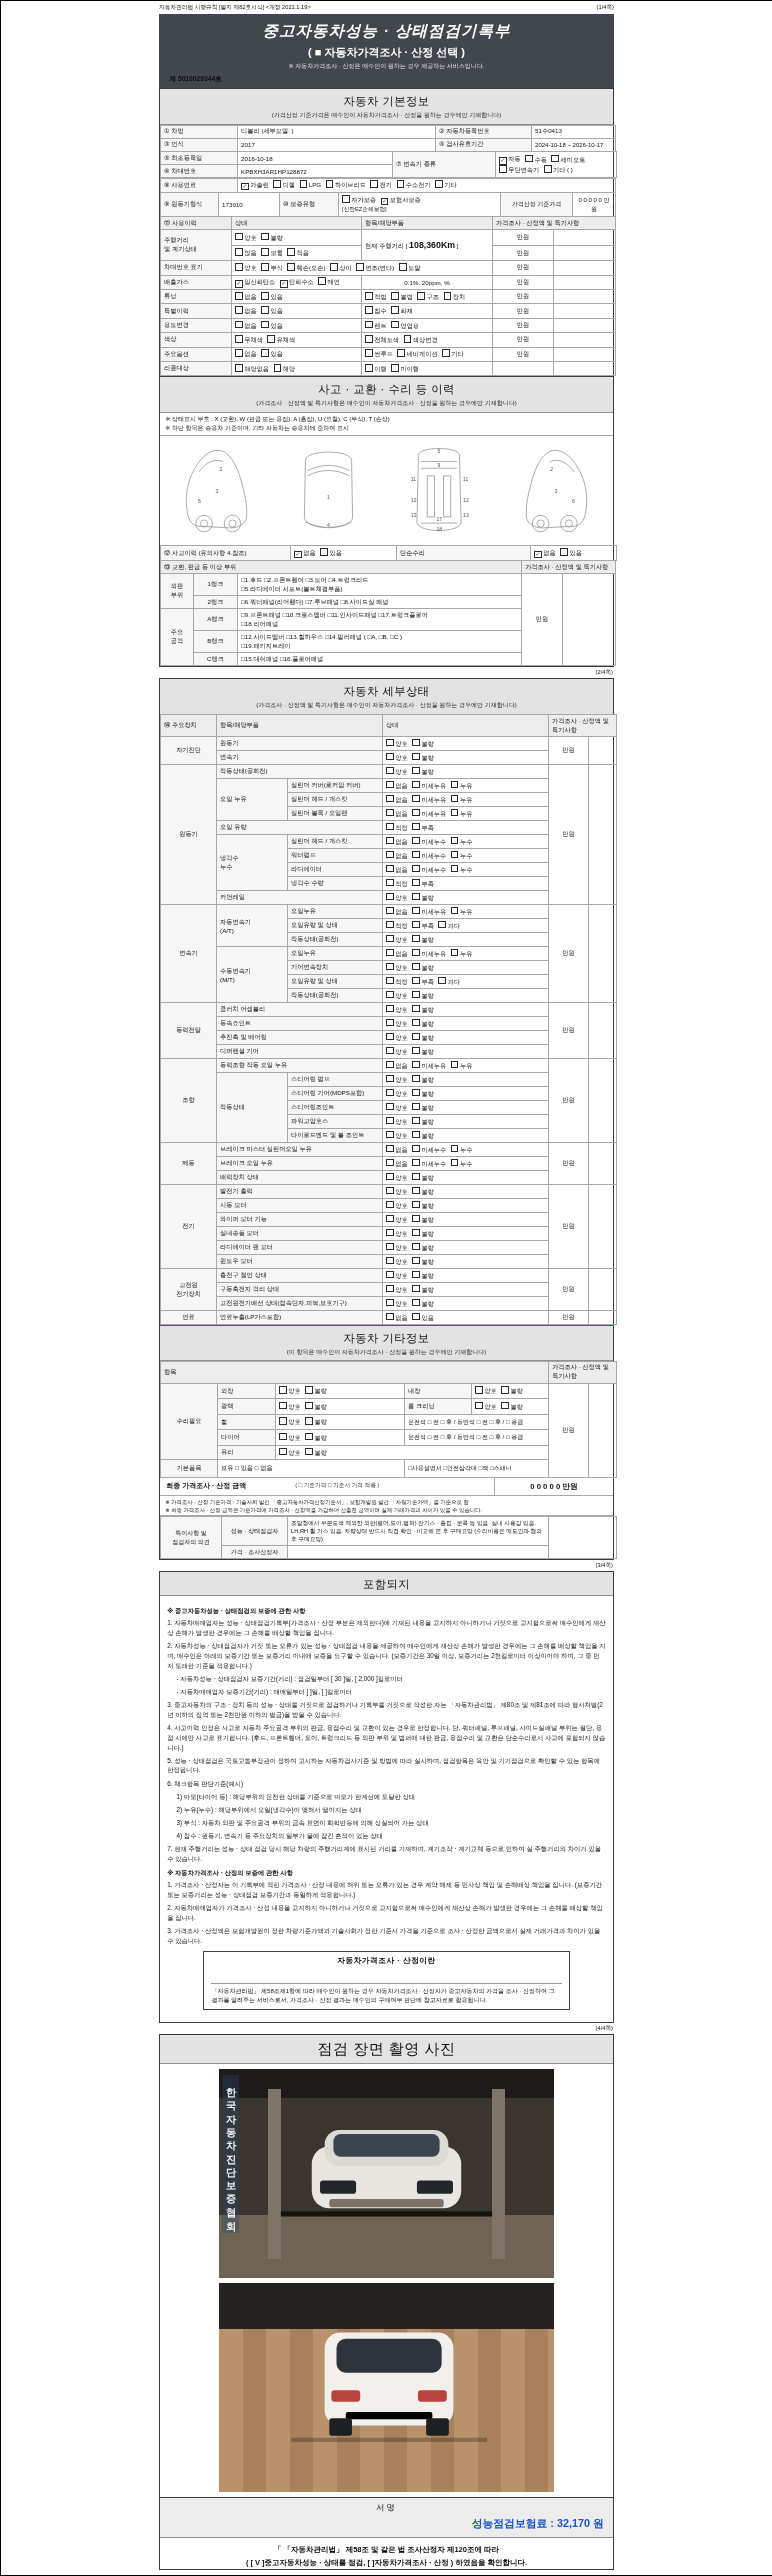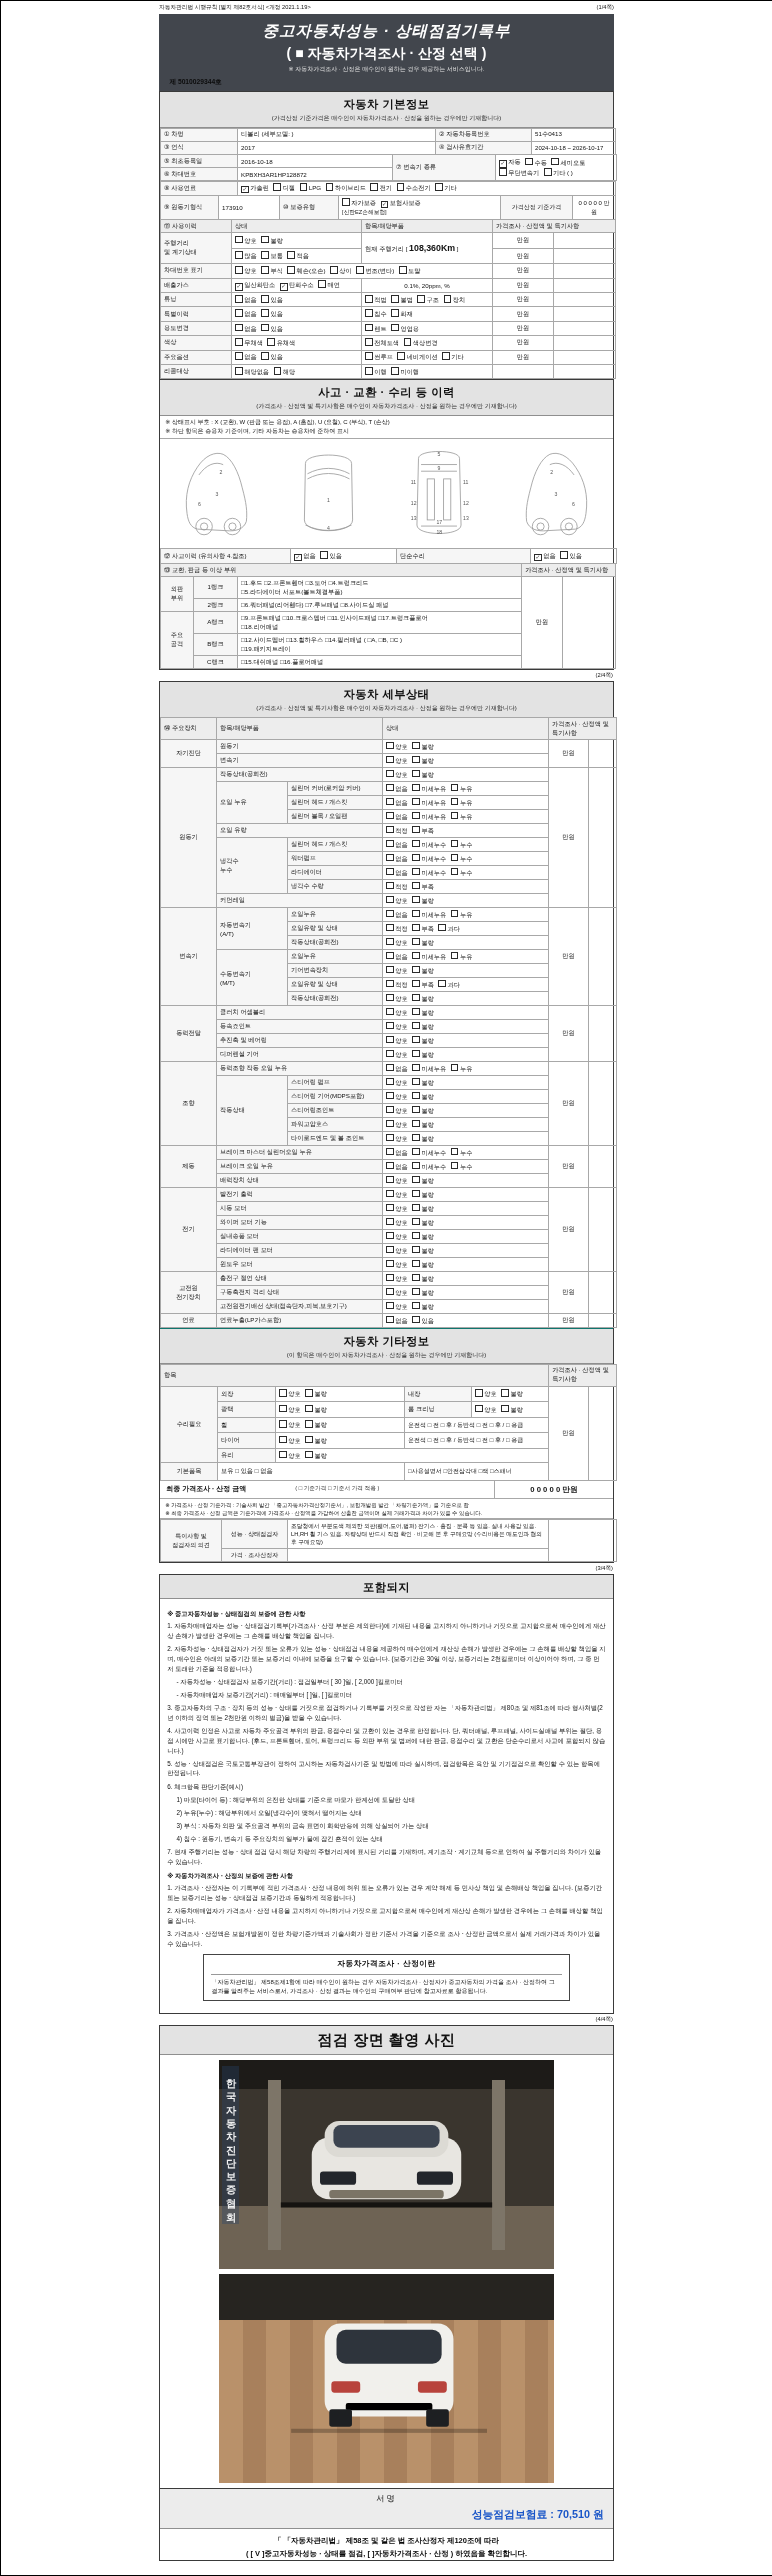--- a/index.html
+++ b/index.html
@@ -3,26 +3,26 @@
 <meta charset="utf-8">
 <style>
   html,body{margin:0;padding:0;background:#fff;}
   body{width:773px;height:2576px;position:relative;overflow:hidden;
        font-family:"Liberation Sans","DejaVu Sans",sans-serif;color:#111;}
   .frame{position:absolute;inset:0;border:1px solid #000;pointer-events:none;}
   .sheet{position:absolute;left:159px;top:3.1px;width:455px;}
   .toprow{display:flex;justify-content:space-between;font-size:5.7px;padding:1px 0 1.5px 0;}
   .titleband{background:#42464d;color:#fff;text-align:center;padding:7.2px 5.2px 2.1px;position:relative;}
   .titleband h1{margin:0;font-size:15.5px;letter-spacing:1px;font-weight:bold;font-style:italic;}
-  .titleband .sel{font-size:14px;font-weight:bold;margin-top:3.1px;}
+  .titleband .sel{font-size:11px;font-weight:bold;margin-top:3.1px;}
   .titleband .nt{font-size:6px;color:#e3e3e3;margin-top:2.1px;}
   .docno{text-align:left;font-size:6.7px;font-weight:bold;color:#0c0c0c;padding:4.1px 1px 2.1px 5.2px;}
   .box{border:1px solid #3a3a3a;border-top-width:1px;background:#fff;}
   .band{background:#e3e3e3;text-align:center;padding:4.6px 3.1px 3.6px;border-bottom:0.5px solid #8f8f8f;}
-  .band .bt{font-size:11.3px;font-weight:bold;letter-spacing:0.5px;}
+  .band .bt{font-size:11.3px;font-weight:normal;letter-spacing:0.5px;}
   .band .bs{font-size:6px;margin-top:2.1px;color:#222;}
   table{border-collapse:collapse;width:100%;table-layout:fixed;}
   td,th{border:0.5px solid #a8a8a8;font-size:6.2px;padding:1.5px 3.1px;vertical-align:middle;
         overflow:hidden;white-space:pre-line;}
   .lbl{background:#f6f6f6;}
   .hd{background:#ededed;font-size:6.2px;text-align:left;font-weight:normal;}
   .ctr{text-align:center;}
   .amount{text-align:center;font-size:6.2px;}
   .cb{display:inline-block;width:5.7px;height:5.7px;border:1px solid #2b2b2b;margin:0 1.5px 0 0;
       vertical-align:-1px;line-height:4.6px;text-align:center;font-size:5.7px;background:#fff;}
@@ -45,21 +45,21 @@
             padding:4.1px 9.3px 5.2px;}
   .signband .s1{text-align:center;font-size:8.2px;letter-spacing:2.1px;}
   .fee{text-align:right;font-size:10.8px;font-weight:bold;color:#1a56c8;margin-top:4.1px;}
   .footer{font-size:7.5px;text-align:center;line-height:1.7;padding:6.2px 2.1px 0;font-weight:bold;color:#0a0a0a;}
   .notice-wrap{padding:5.2px 7.2px 6.2px;font-size:6.3px;line-height:1.58;}
   .notice-wrap .sec{font-weight:bold;margin:4.1px 0 2.1px;}
   .notice-wrap .it{margin:0 0 3.1px 0;text-align:left;}
   .notice-wrap .sub{padding-left:9.3px;}
   .defbox{border:1px solid #444;margin:5.2px 36px 6.2px;padding:3.1px 7.2px 4.6px;}
   .defbox .dt{text-align:center;font-weight:bold;font-size:7.7px;border-bottom:0.5px solid #999;
-              padding-bottom:4px;margin-bottom:2.6px;letter-spacing:0.5px;}
+              padding-bottom:16px;margin-bottom:2.6px;letter-spacing:0.5px;}
   .defbox .dx{font-size:6px;line-height:1.5;}
   .liftpost{position:absolute;top:20.6px;width:13.4px;height:170px;background:#7d7568;}
   .finalrow{display:flex;align-items:center;border-bottom:0.5px solid #a8a8a8;}
 </style>
 </head>
 <body>
 
 <div class="frame"></div>
 
 <div class="sheet">
@@ -755,21 +755,21 @@
         <rect x="386" y="208" width="56" height="22" rx="6" fill="#b8433c"></rect>
         <rect x="246" y="250" width="168" height="14" rx="4" fill="#8a8largest578"></rect>
         <rect x="214" y="262" width="44" height="34" rx="5" fill="#1d1f22"></rect>
         <rect x="402" y="262" width="44" height="34" rx="5" fill="#1d1f22"></rect>
         <rect x="140" y="300" width="380" height="8" fill="rgba(0,0,0,.25)"></rect>
       </svg>
     </div>
 
     <div class="signband">
       <div class="s1">서명</div>
-      <div class="fee">성능점검보험료 : 70,510 원</div>
+      <div class="fee">성능점검보험료 : 32,170 원</div>
     </div>
 
     <div class="footer">
       <div>「 「자동차관리법」 제58조 및 같은 법 조사산정자 제120조에 따라</div>
       <div>( [ V ]중고자동차성능 · 상태를 점검, [   ]자동차가격조사 · 산정 ) 하였음을 확인합니다.</div>
     </div>
   </div>
 </div>
 
 

